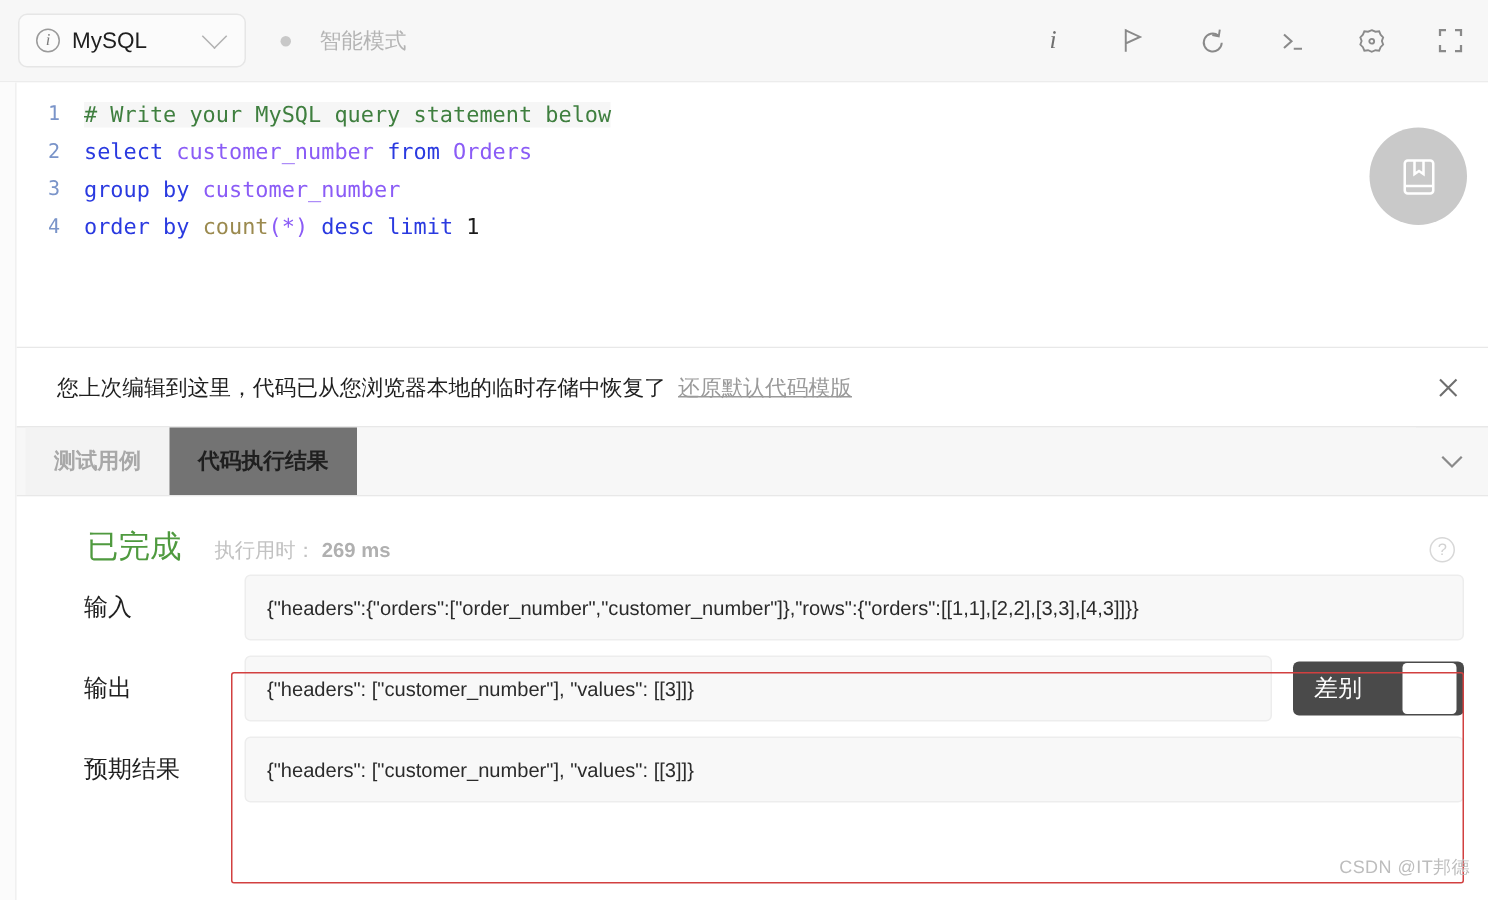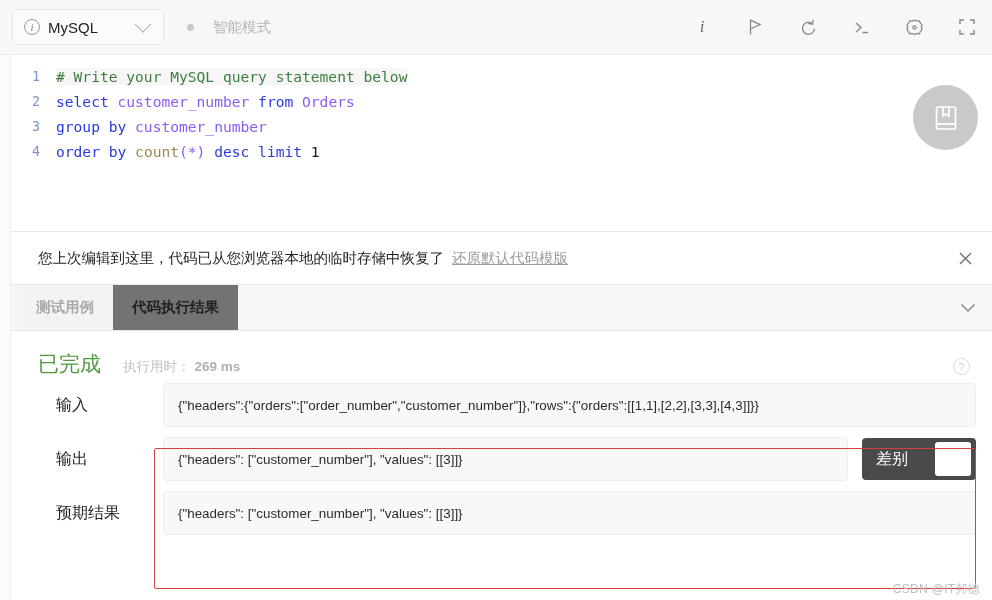--- a/index.html
+++ b/index.html
@@ -207,20 +207,21 @@
   .res-head {
     display: flex;
     align-items: baseline;
     padding: 19px 0 0 38px;
     height: 52px;
   }
   .res-status {
     font-size: 21px;
     color: #4f9a3f;
     font-weight: 400;
+    margin-left: 20px;
   }
   .res-time-label {
     font-size: 13.5px;
     color: #c2c2c2;
     margin-left: 22px;
   }
   .res-time-val {
     font-size: 13.5px;
     color: #b0b0b0;
     margin-left: 4px;
@@ -274,21 +275,21 @@
     top: 117px;
     bottom: 11px;
     border: 1.4px solid #d24040;
     border-radius: 2px;
     pointer-events: none;
   }
 
   .diff-toggle {
     flex: 0 0 auto;
     margin-left: 14px;
-    width: 114px; height: 42px;
+    width: 114px; height: 36px;
     background: #4a4a4a;
     border-radius: 4px;
     display: flex;
     align-items: center;
     justify-content: space-between;
     padding: 4px 5px 4px 14px;
     cursor: pointer;
   }
   .diff-label {
     font-size: 16px;
@@ -312,21 +313,21 @@
   }
   .drag-handle i {
     width: 3px; height: 3px;
     background: #d2d2d2;
     display: block;
   }
 
   .watermark {
     position: absolute;
     right: 12px;
-    bottom: 2px;
+    bottom: 13px;
     font-size: 12px;
     color: #bdbdbd;
     letter-spacing: 0.3px;
   }
   .left-rail {
     position: absolute;
     left: 0; top: 55px; bottom: 0;
     width: 11px;
     background: #fbfbfb;
     border-right: 1px solid #f0f0f0;

